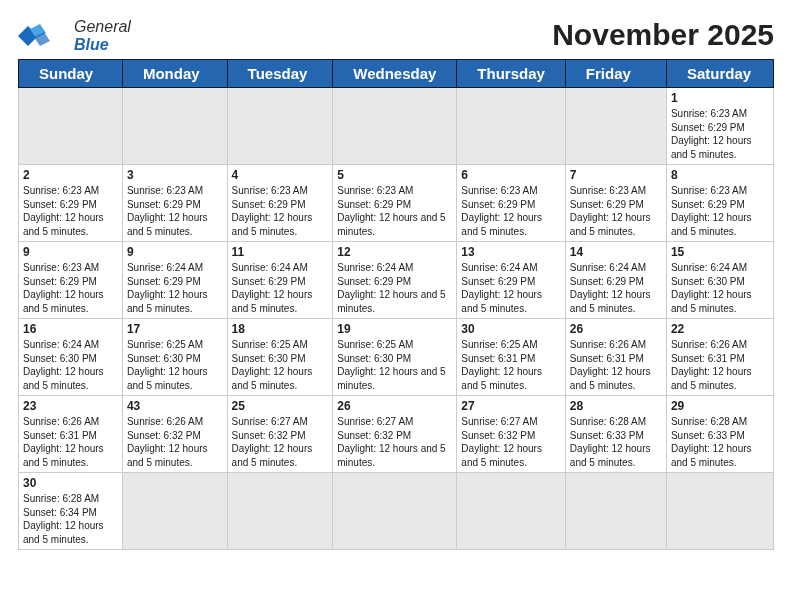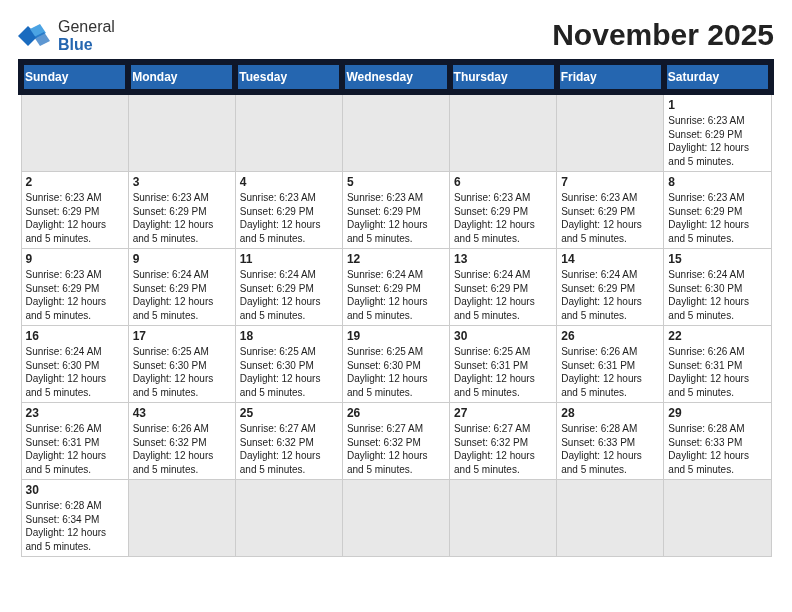--- a/index.html
+++ b/index.html
@@ -18,21 +18,22 @@
     }
     .header {
       display: flex;
       justify-content: space-between;
       align-items: flex-start;
       margin-bottom: 6px;
     }
     .logo {
       display: flex;
       align-items: center;
-      gap: 4px;
+      gap: 20px;
+      font-style: italic;
     }
     .logo-icon {
       width: 36px;
       height: 30px;
     }
     .title-block {
       text-align: right;
       margin-left: 28px;
     }
     .month-title {
@@ -46,25 +47,25 @@
       color: #444;
     }
     .calendar {
       width: 100%;
       border-collapse: collapse;
       border: 1px solid #bbb;
     }
     .calendar th {
       background: #2566b0;
       color: #fff;
-      font-size: 12px;
+      font-size: 15px;
       font-weight: bold;
       text-align: left;
-      padding: 5px 1px;
-      border: 6px solid #0f172a;
+      padding: 5px 20px;
+      border: 1px solid #0f172a;
       width: calc(100% / 7);
     }
     .calendar td {
       vertical-align: top;
       border: 1px solid #ccc;
       padding: 3px 4px;
       width: calc(100% / 7);
       min-height: 72px;
       background: #fff;
       font-size: 10px;

